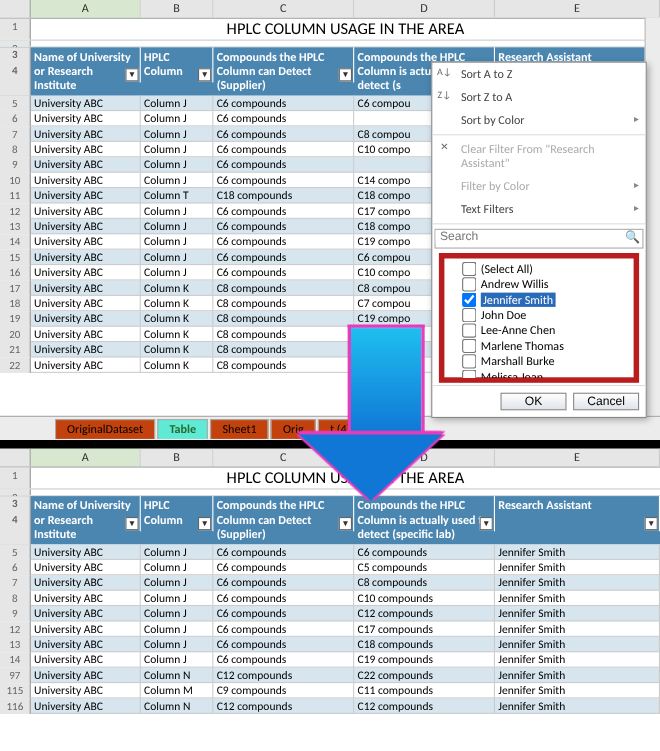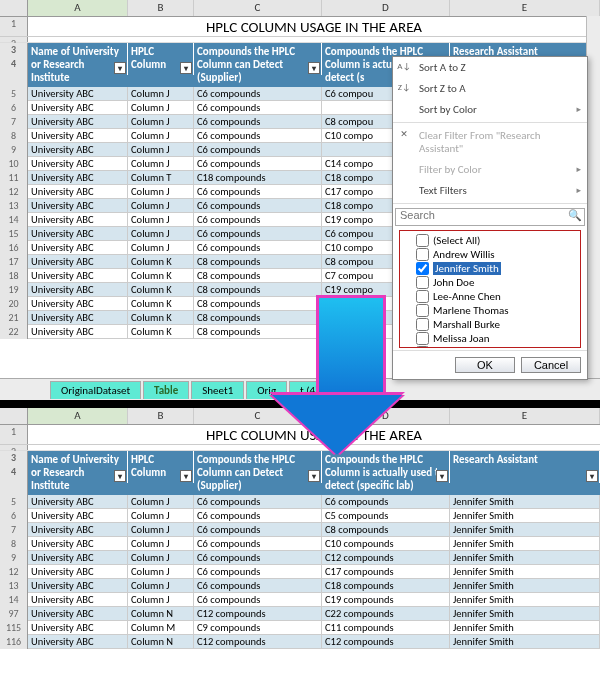--- a/index.html
+++ b/index.html
@@ -18,33 +18,33 @@
   .thin-row{display:flex;height:6px;border-bottom:1px solid #ddd}
   .hdr-row{display:flex;background:#4a86b0;color:#fff;font-weight:bold;font-size:11px;}
   .hdr-cell{border-right:1px solid #fff;padding:2px 3px;position:relative;height:32px}
   .filter-btn{position:absolute;right:1px;bottom:1px;width:12px;height:12px;background:#fff;border:1px solid #666;cursor:pointer;display:flex;align-items:center;justify-content:center}
   .filter-btn::after{content:"▾";font-size:8px;color:#333}
   .data-row{display:flex;height:14px;font-size:10.5px}
   .data-row.even{background:#d6e5ee}
   .data-row.odd{background:#fff}
   .cell{border-right:1px solid #ccc;border-bottom:1px solid #ccc;padding:0 3px;overflow:hidden;white-space:nowrap;height:14px;line-height:14px}
   .tabstrip{position:absolute;bottom:0;left:0;right:0;height:22px;background:#ececec;border-top:1px solid #aaa;display:flex;align-items:center;padding-left:50px;font-size:11px}
-  .tab{padding:2px 10px;border:1px solid #aaa;border-bottom:none;margin-right:2px;background:#5eead4;cursor:pointer}
+  .tab{padding:2px 10px;border:1px solid #aaa;border-bottom:none;margin-right:2px;background:#c2410c;cursor:pointer}
   .tab.active{background:#5eead4;font-weight:bold;color:#2a6a2a}
 
   .filter-menu{position:absolute;right:12px;top:56px;width:196px;background:#fff;border:1px solid #888;box-shadow:2px 2px 6px rgba(0,0,0,.3);font-size:11px;z-index:10}
   .fm-item{padding:4px 8px 4px 26px;position:relative;color:#444;cursor:pointer}
   .fm-item.dis{color:#aaa}
   .fm-item.arrow::after{content:"▸";position:absolute;right:6px;font-size:9px;color:#888}
   .fm-icon{position:absolute;left:4px;top:3px;width:14px;height:14px;font-size:9px;text-align:center;color:#666}
   .fm-sep{height:1px;background:#ddd;margin:2px 0}
   .fm-search{margin:4px 2px;display:flex;border:1px solid #aaa;height:18px;align-items:flex-start}
   .fm-search input{border:none;flex:1;font-size:11px;padding:0 4px;outline:none;color:#999}
   .fm-search .sicon{width:18px;text-align:center;color:#666}
-  .fm-list{margin:2px 6px;border:1px solid #b91c1c;height:118px;overflow:auto;padding:2px}
+  .fm-list{margin:2px 6px;border:5px solid #b91c1c;height:118px;overflow:auto;padding:2px}
   .fm-li{display:flex;align-items:center;height:14px;padding-left:14px;font-size:11px}
   .fm-li input{margin-right:4px}
   .fm-li.sel span{background:#2a6bb8;color:#fff;padding:0 2px}
   .fm-btns{display:flex;justify-content:flex-end;gap:6px;padding:6px;border-top:1px solid #ddd}
   .fm-btn{width:60px;height:16px;border:1px solid #888;background:linear-gradient(#fefefe,#e0e4ea);font-size:11px;cursor:pointer}
 
   .big-arrow{position:absolute;left:300px;top:295px;z-index:20}
   .arrow-shaft{width:70px;height:100px;background:linear-gradient(180deg,#1fbff0,#1077d6);border:3px solid #e63bbd;border-bottom:none;margin:0 auto}
   .arrow-head{width:0;height:0;border-left:65px solid transparent;border-right:65px solid transparent;border-top:60px solid #1077d6;margin-left:-28px;filter:drop-shadow(0 -3px 0 #e63bbd) drop-shadow(3px 0 0 #e63bbd) drop-shadow(-3px 0 0 #e63bbd)}
   .scroll-right{position:absolute;right:0;top:16px;bottom:22px;width:14px;background:#ececec;border-left:1px solid #bbb}

